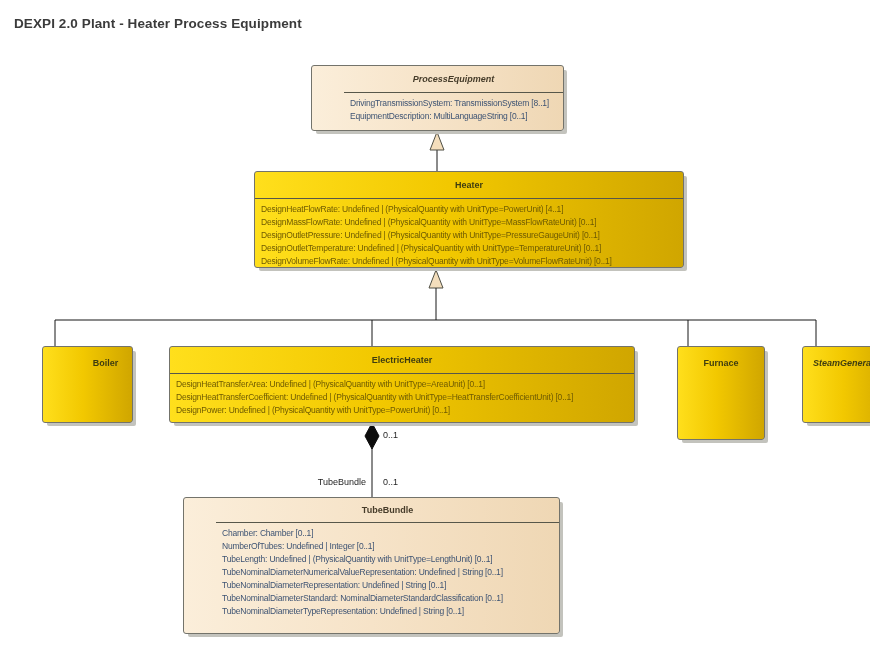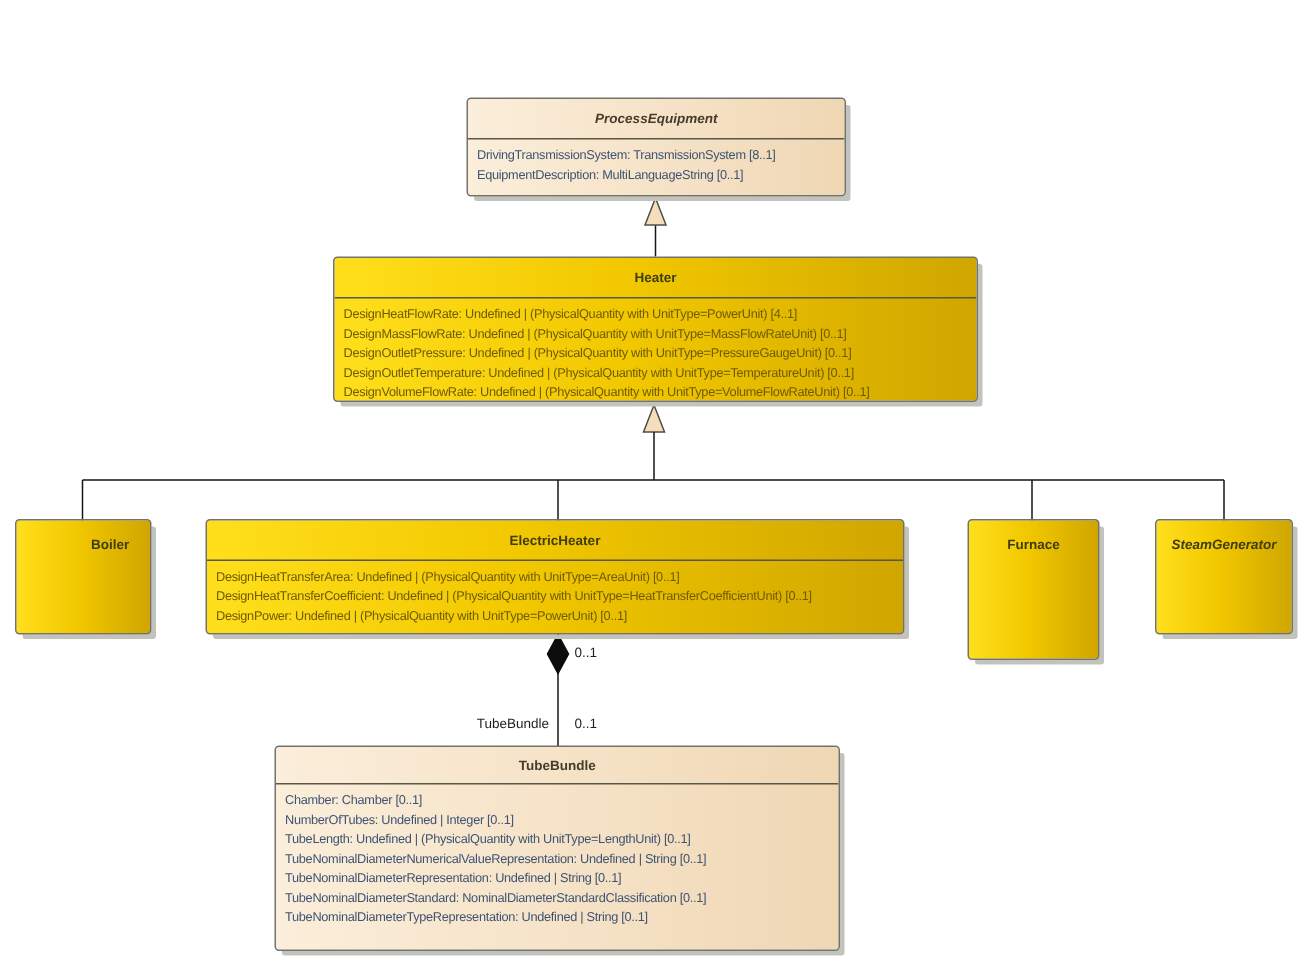--- a/index.html
+++ b/index.html
@@ -13,22 +13,22 @@
     font-size: 13.5px; font-weight: bold; color: #3b3b3b;
     letter-spacing: 0.1px;
   }
   .connectors { position: absolute; left: 0; top: 0; z-index: 1; }
   .uml-class {
     position: absolute; z-index: 2; box-sizing: border-box;
     border: 1px solid #73736b; border-radius: 3px;
     box-shadow: 4px 4px 0 -1px #c3c3bd;
     overflow: hidden;
   }
-  .uml-class.yellow { background: linear-gradient(to right, #ffdf1c 0%, #f2c800 45%, #d0a600 100%); }
-  .uml-class.cream  { background: linear-gradient(to right, #fbeeda 0%, #f6e3c8 50%, #efd7b4 100%); }
+  .uml-class.yellow { background: linear-gradient(to right, #ffdf1c 0%, #f2c800 45%, #d0a600 100%); margin-left: 32px; }
+  .uml-class.cream  { background: linear-gradient(to right, #fbeeda 0%, #f6e3c8 50%, #efd7b4 100%); padding-left: 32px; }
   .cls-header {
     box-sizing: border-box; width: 100%;
     font-size: 9px; font-weight: bold; text-align: center;
     padding-top: 8px; height: 27px;
   }
   .yellow .cls-header { color: #3f3d10; }
   .cream  .cls-header { color: #463c2a; }
   .cls-header.abstract { font-style: italic; }
   .has-sep .cls-header { border-bottom: 1px solid #57574a; }
   .plain .cls-header { padding-top: 11px; height: auto; border-bottom: none; }
@@ -42,20 +42,21 @@
   .edge-label {
     position: absolute; z-index: 3; font-size: 9px; color: #1f1f1f;
     white-space: nowrap;
   }
 </style>
 </head>
 <body>
 
 <div class="page">
 
+  <div class="diagram-title">DEXPI 2.0 Plant - Heater Process Equipment</div>
 
   <svg class="connectors" width="870" height="646" viewBox="0 0 870 646">
 
     <g>
       <line x1="437" y1="150" x2="437" y2="171" stroke="#161616" stroke-width="1"></line>
       <polygon points="437,132 430,150 444,150" fill="#f4debc" stroke="#4f4f45" stroke-width="1"></polygon>
     </g>
 
     <g>
       <polygon points="436,270 429,288 443,288" fill="#f4debc" stroke="#4f4f45" stroke-width="1"></polygon>

